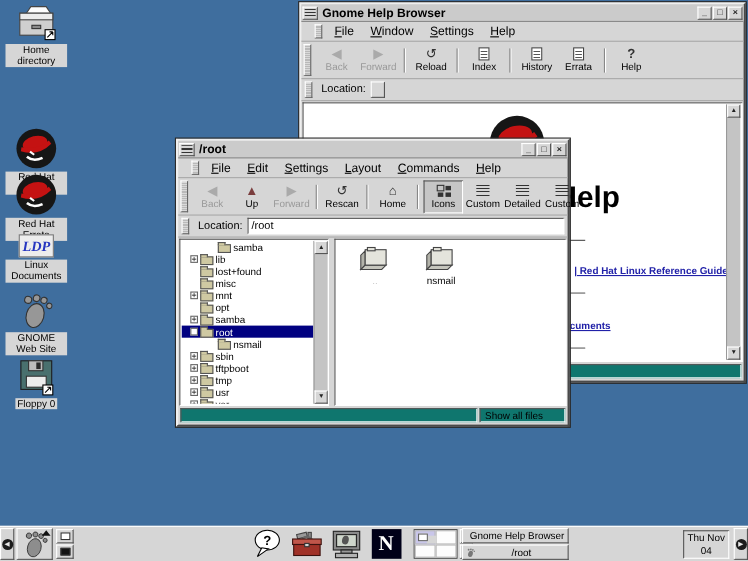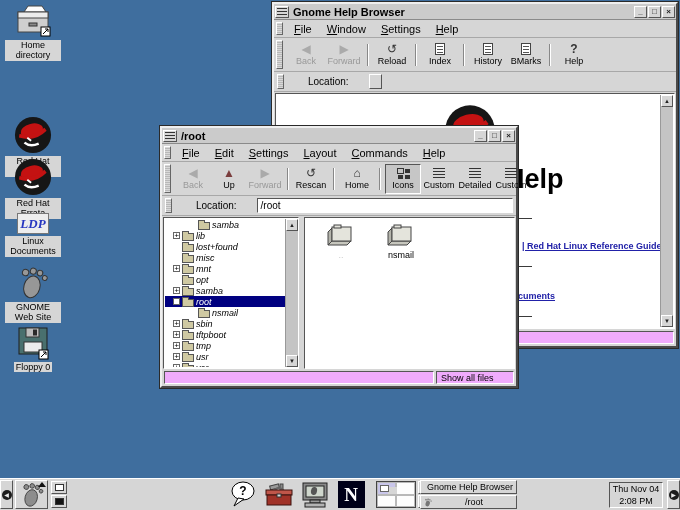--- a/index.html
+++ b/index.html
@@ -18,57 +18,57 @@
   .ldpbox { width:32px; height:21px; background:#ededed; border:1px solid #777; display:flex; align-items:center; justify-content:center; }
   .ldptext { font-family:"Liberation Serif", serif; font-style:italic; font-weight:bold; font-size:13px; color:#2736c0; }
 
   
   .window { position:absolute; background:#d6d6d6; border:2px solid; border-color:#efefef #4a4a4a #4a4a4a #efefef; outline:1px solid #2a2a2a; display:flex; flex-direction:column; }
   .titlebar { height:16px; background:#cbcbcb; display:flex; align-items:center; border-bottom:1px solid #8a8a8a; padding:1px 1px; flex:none; }
   .tmenu { width:14px; height:12px; flex:none; display:flex; align-items:center; justify-content:center; }
   .tmenu .lines { width:10px; height:8px; background:repeating-linear-gradient(#333 0 1px, transparent 1px 3px); }
   .ttitle { flex:1; font-size:11px; font-weight:bold; padding-left:4px; white-space:nowrap; overflow:hidden; }
   .tbtn { width:13px; height:12px; flex:none; margin-left:1px; font-size:8px; line-height:10px; text-align:center; font-weight:bold; color:#222; }
-  .menubar { height:18px; display:flex; align-items:flex-end; border-bottom:1px solid #a8a8a8; padding:1px 2px; flex:none; }
+  .menubar { height:18px; display:flex; align-items:flex-end; border-bottom:1px solid #a8a8a8; padding:1px 12px; flex:none; }
   .grip { width:7px; align-self:stretch; flex:none; margin:1px 4px 1px 0; border:1px solid; border-color:#fff #666 #666 #fff; background:repeating-linear-gradient(0deg,#d9d9d9 0 1px,#b9b9b9 1px 2px); }
   .mi { display:inline-block; font-size:11px; padding:1px 8px 1px 7px; white-space:nowrap; }
   .mi::first-letter { text-decoration:underline; }
   .toolbar { height:34px; display:flex; align-items:center; border-bottom:1px solid #a8a8a8; padding:1px 2px; flex:none; }
   .tbutton { display:flex; flex-direction:column; align-items:center; justify-content:center; gap:1px; height:30px; min-width:38px; font-size:9px; border:1px solid transparent; }
   .fm .tbutton { min-width:36px; }
   .tbutton.active { border:1px solid; border-color:#555 #fff #fff #555; background:#c6c6c6; }
   .tbutton.disabled { color:#999; }
   .tbutton.disabled .tglyph { color:#aaa; }
   .tglyph { font-size:12px; line-height:12px; color:#333; }
   .tsep { width:0; height:22px; border-left:1px solid #888; border-right:1px solid #fff; margin:0 4px; flex:none; }
   .icon-doc { width:10px; height:12px; background:#fff; border:1px solid #444; position:relative; }
   .icon-doc::before { content:""; position:absolute; left:1px; top:2px; width:6px; height:7px; background:repeating-linear-gradient(#555 0 1px, transparent 1px 3px); }
   .icon-grid { width:13px; height:11px; position:relative; }
   .icon-grid::before { content:""; position:absolute; left:0; top:0; width:5px; height:4px; border:1px solid #333; box-shadow:7px 0 0 -1px #333, 0 6px 0 -1px #333, 7px 6px 0 -1px #333; }
   .icon-lines { width:12px; height:11px; background:repeating-linear-gradient(#333 0 1px, transparent 1px 3px); }
-  .locrow { height:20px; display:flex; align-items:center; gap:20px; padding:1px 3px; border-bottom:1px solid #a8a8a8; flex:none; }
+  .locrow { height:20px; display:flex; align-items:center; gap:4px; padding:1px 3px; border-bottom:1px solid #a8a8a8; flex:none; }
   .loclabel { font-size:10px; white-space:nowrap; }
   .locinput { flex:1; height:15px; background:#fff; border:1px solid; border-color:#555 #fff #fff #555; font-size:10px; line-height:13px; padding:0 3px; white-space:nowrap; overflow:hidden; }
   .locbtn { width:13px; height:15px; flex:none; font-size:8px; text-align:center; line-height:13px; }
   .statusbar { height:16px; display:flex; gap:2px; padding:1px 2px 2px; align-items:stretch; flex:none; }
-  .scell { flex:1; font-size:9px; line-height:12px; padding:0 4px; background:#f0abfc; }
+  .scell { flex:1; font-size:9px; line-height:12px; padding:0 4px; background:#0f766e; }
 
   
   .hcontent { flex:1; margin:1px; background:#fff; border:1px solid; border-color:#555 #fff #fff #555; position:relative; overflow:hidden; }
   .vsb { position:absolute; top:1px; right:1px; bottom:1px; width:13px; background:#c4c4c4; border-left:1px solid #999; display:flex; flex-direction:column; justify-content:space-between; }
   .sbtn { width:12px; height:12px; font-size:6px; line-height:11px; text-align:center; color:#222; }
   .hheading { position:absolute; left:229px; top:70px; font-size:27px; font-weight:bold; white-space:nowrap; }
   .hrule { position:absolute; left:6px; width:250px; height:0; border-top:1px solid #3a3a3a; border-bottom:1px solid #fff; }
   .hlink { position:absolute; font-size:9px; font-weight:bold; color:#2121a8; text-decoration:underline; white-space:nowrap; }
 
   
   .fmbody { flex:1; display:flex; margin:1px; min-height:0; }
   .tree { width:136px; flex:none; background:#fff; border:1px solid; border-color:#555 #fff #fff #555; position:relative; overflow:hidden; }
   .trows { position:absolute; inset:1px 13px 1px 1px; overflow:hidden; }
-  .trow { display:flex; align-items:center; height:11px; font-size:9px; gap:2px; padding-left:8px; white-space:nowrap;font-style:italic; }
+  .trow { display:flex; align-items:center; height:11px; font-size:9px; gap:2px; padding-left:8px; white-space:nowrap; }
   .trow.l2 { padding-left:24px; }
   .texp { width:7px; height:7px; flex:none; border:1px solid #666; background:#fff; font-size:8px; line-height:5px; text-align:center; }
   .texp.none { border-color:transparent; background:transparent; }
   .tfold { width:12px; height:8px; flex:none; background:#cfc9a2; border:1px solid #555; position:relative; margin-top:2px; }
   .tfold::before { content:""; position:absolute; left:-1px; top:-3px; width:5px; height:2px; background:#cfc9a2; border:1px solid #555; border-bottom:none; }
   .trow.sel { background:#000080; color:#fff; }
   .splitter { width:5px; flex:none; }
   .fpanel { flex:1; background:#fff; border:1px solid; border-color:#555 #fff #fff #555; position:relative; overflow:hidden; }
   .ficon { position:absolute; width:56px; display:flex; flex-direction:column; align-items:center; font-size:9px; gap:1px; }
   .ficon .faint { color:#c9c9c9; }
@@ -90,21 +90,21 @@
   .pager { display:flex; align-items:center; margin-left:4px; }
   .pgrid { width:40px; height:27px; background:#fdfdfd; border:1px solid #444; display:grid; grid-template-columns:1fr 1fr; grid-template-rows:1fr 1fr; }
   .pcell { border:1px solid #b9b9b9; }
   .pcell.active { background:#c9c6ea; position:relative; }
   .pcell.active::before { content:""; position:absolute; left:2px; top:2px; width:7px; height:5px; background:#fff; border:1px solid #666; box-shadow:8px 2px 0 #d6d6d6; }
   .pside { display:flex; flex-direction:column; gap:1px; margin-left:2px; }
   .psbtn { width:12px; height:13px; font-size:7px; line-height:11px; text-align:center; }
   .tasks { position:absolute; left:420px; top:1px; display:flex; flex-direction:column; gap:1px; }
   .task { width:97px; height:14px; font-size:9px; display:flex; align-items:center; gap:3px; padding:0 3px; overflow:hidden; white-space:nowrap; }
   .task .tlab { flex:1; text-align:center; }
-  .clock { position:absolute; right:17px; top:3px; width:54px; height:26px; font-size:9px; line-height:12px; text-align:center; background:#d6d6d6; }
+  .clock { position:absolute; right:17px; top:3px; width:42px; height:26px; font-size:9px; line-height:12px; text-align:center; background:#d6d6d6; }
 </style>
 </head>
 <body>
 
 <div class="desktop">
 
   <div class="dicon" style="left:4px;top:4px;">
     <svg width="38" height="34" viewBox="0 0 38 34">
       <path d="M10 8 L14 2 L28 2 L32 8" fill="#fdfdfd" stroke="#444"></path>
       <rect x="4" y="8" width="30" height="20" fill="#cfcfcf" stroke="#444"></rect>
@@ -212,21 +212,21 @@
         <span class="icon-doc"></span>
         <span>Index</span>
       </span>
       <span class="tsep"></span>
       <span class="tbutton">
         <span class="icon-doc"></span>
         <span>History</span>
       </span>
       <span class="tbutton">
         <span class="icon-doc"></span>
-        <span>BMarks</span>
+        <span>Errata</span>
       </span>
       <span class="tsep"></span>
       <span class="tbutton">
         <span class="tglyph" style="font-weight:bold;">?</span>
         <span>Help</span>
       </span>
     </div>
     <div class="locrow">
       <span class="grip"></span>
       <span class="loclabel">Location:</span>

